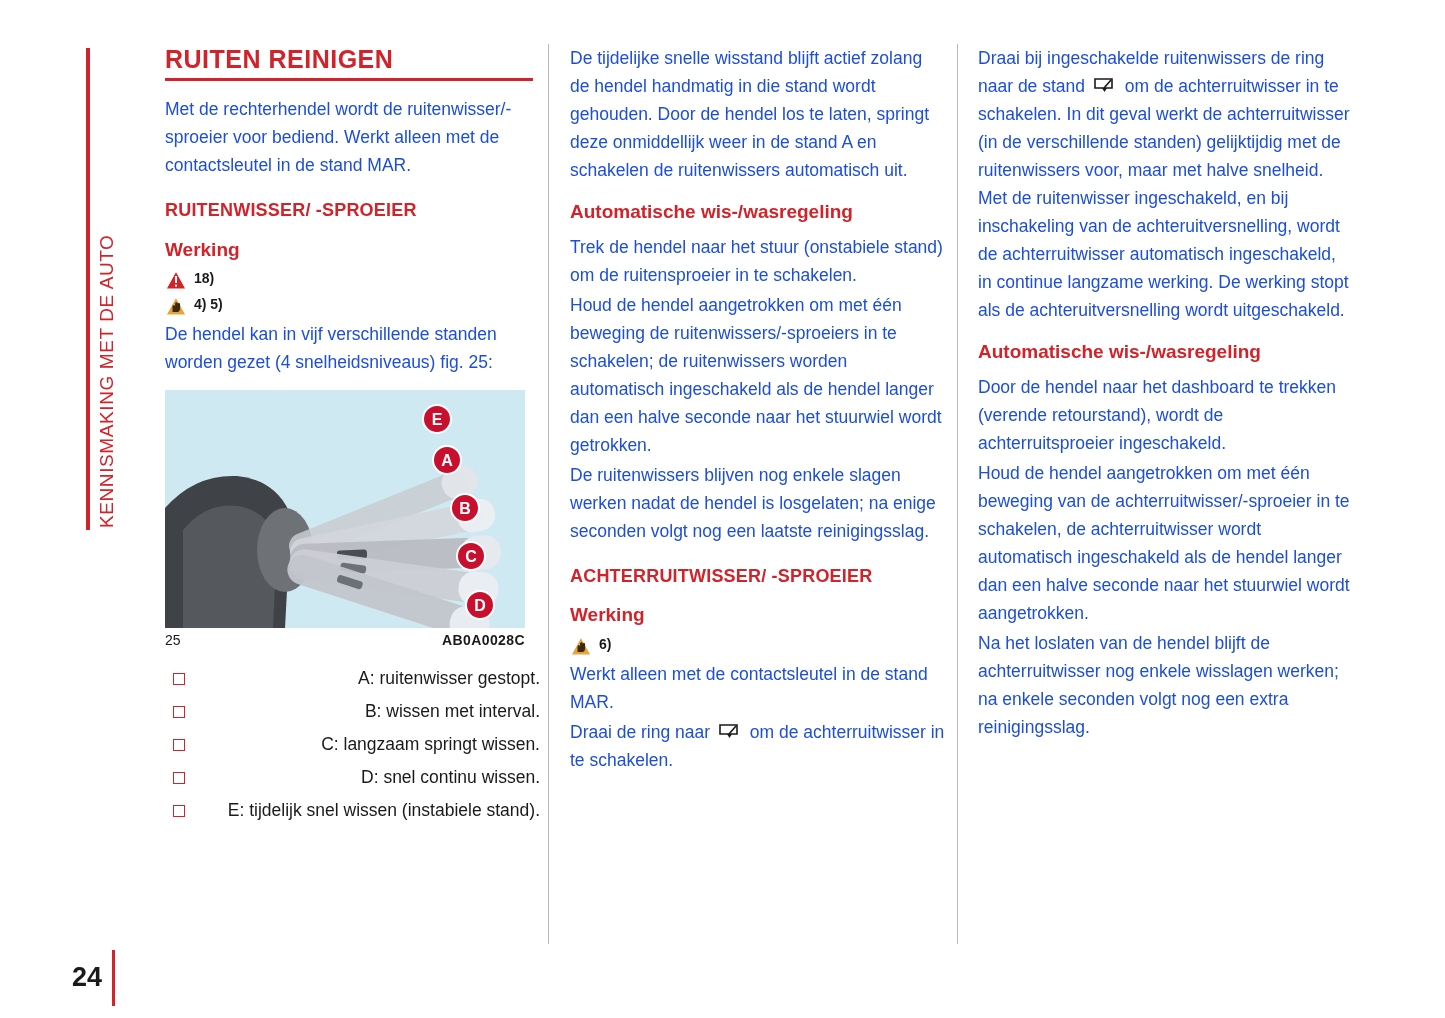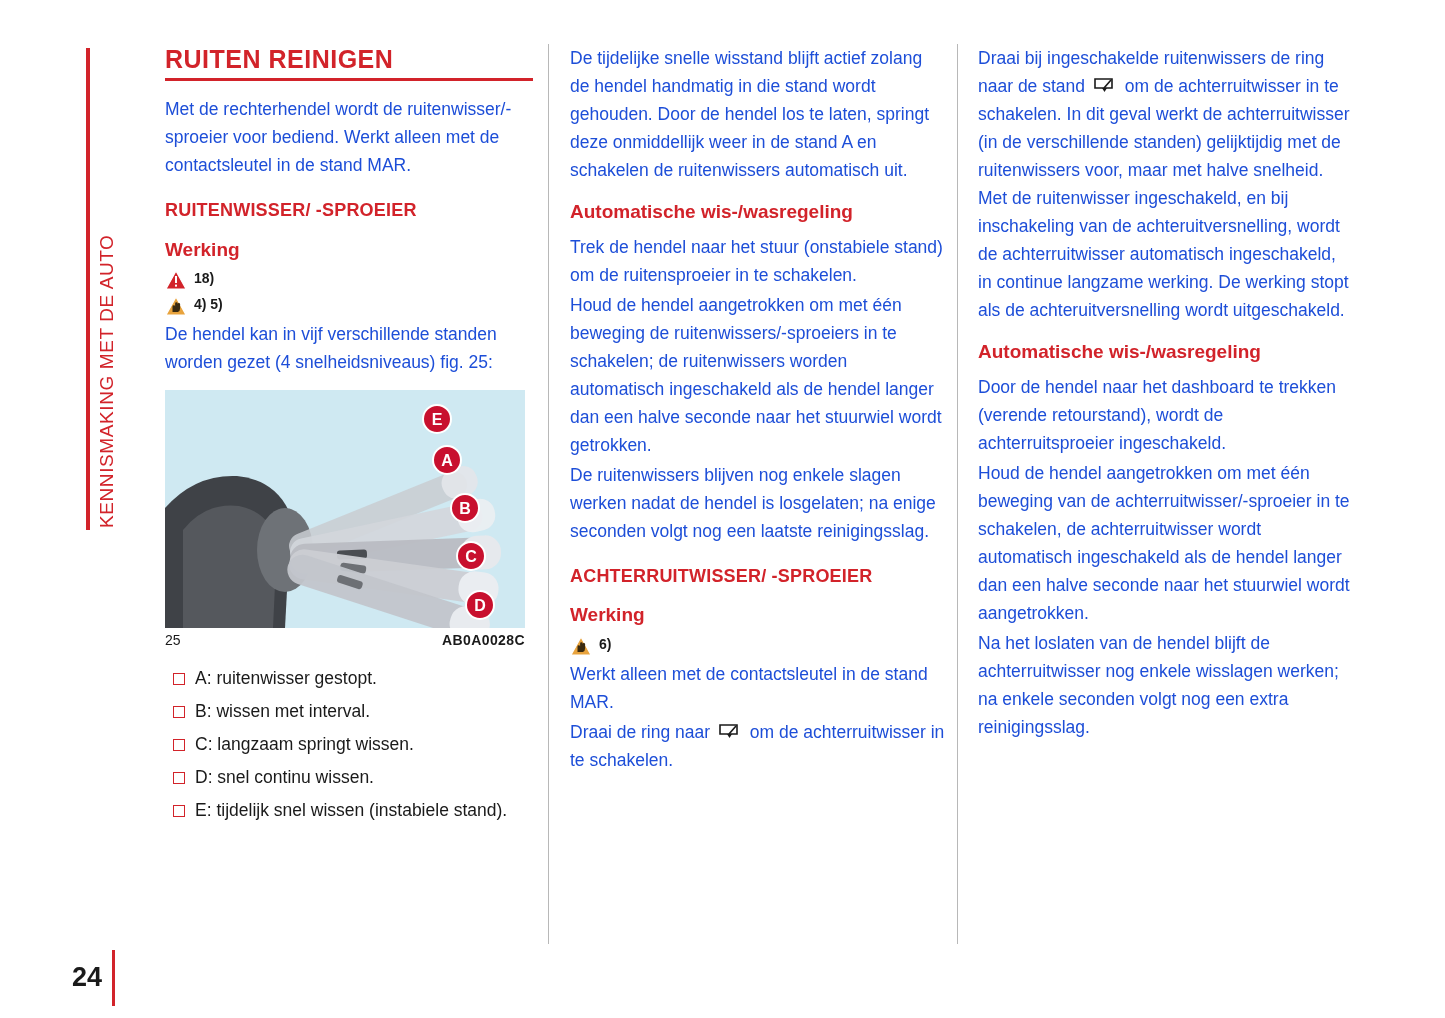--- a/index.html
+++ b/index.html
@@ -169,20 +169,21 @@
     list-style: none;
     margin: 18px 0 0 0;
     padding: 0;
   }
   ul.bullets li {
     position: relative;
     padding-left: 30px;
     font-size: 17.5px;
     line-height: 25px;
     margin-bottom: 8px;
+    text-align: right;
   }
   ul.bullets li:before {
     content: "";
     position: absolute;
     left: 8px;
     top: 7px;
     width: 10px;
     height: 10px;
     border: 1.6px solid #d2232a;
     background: #ffffff;

